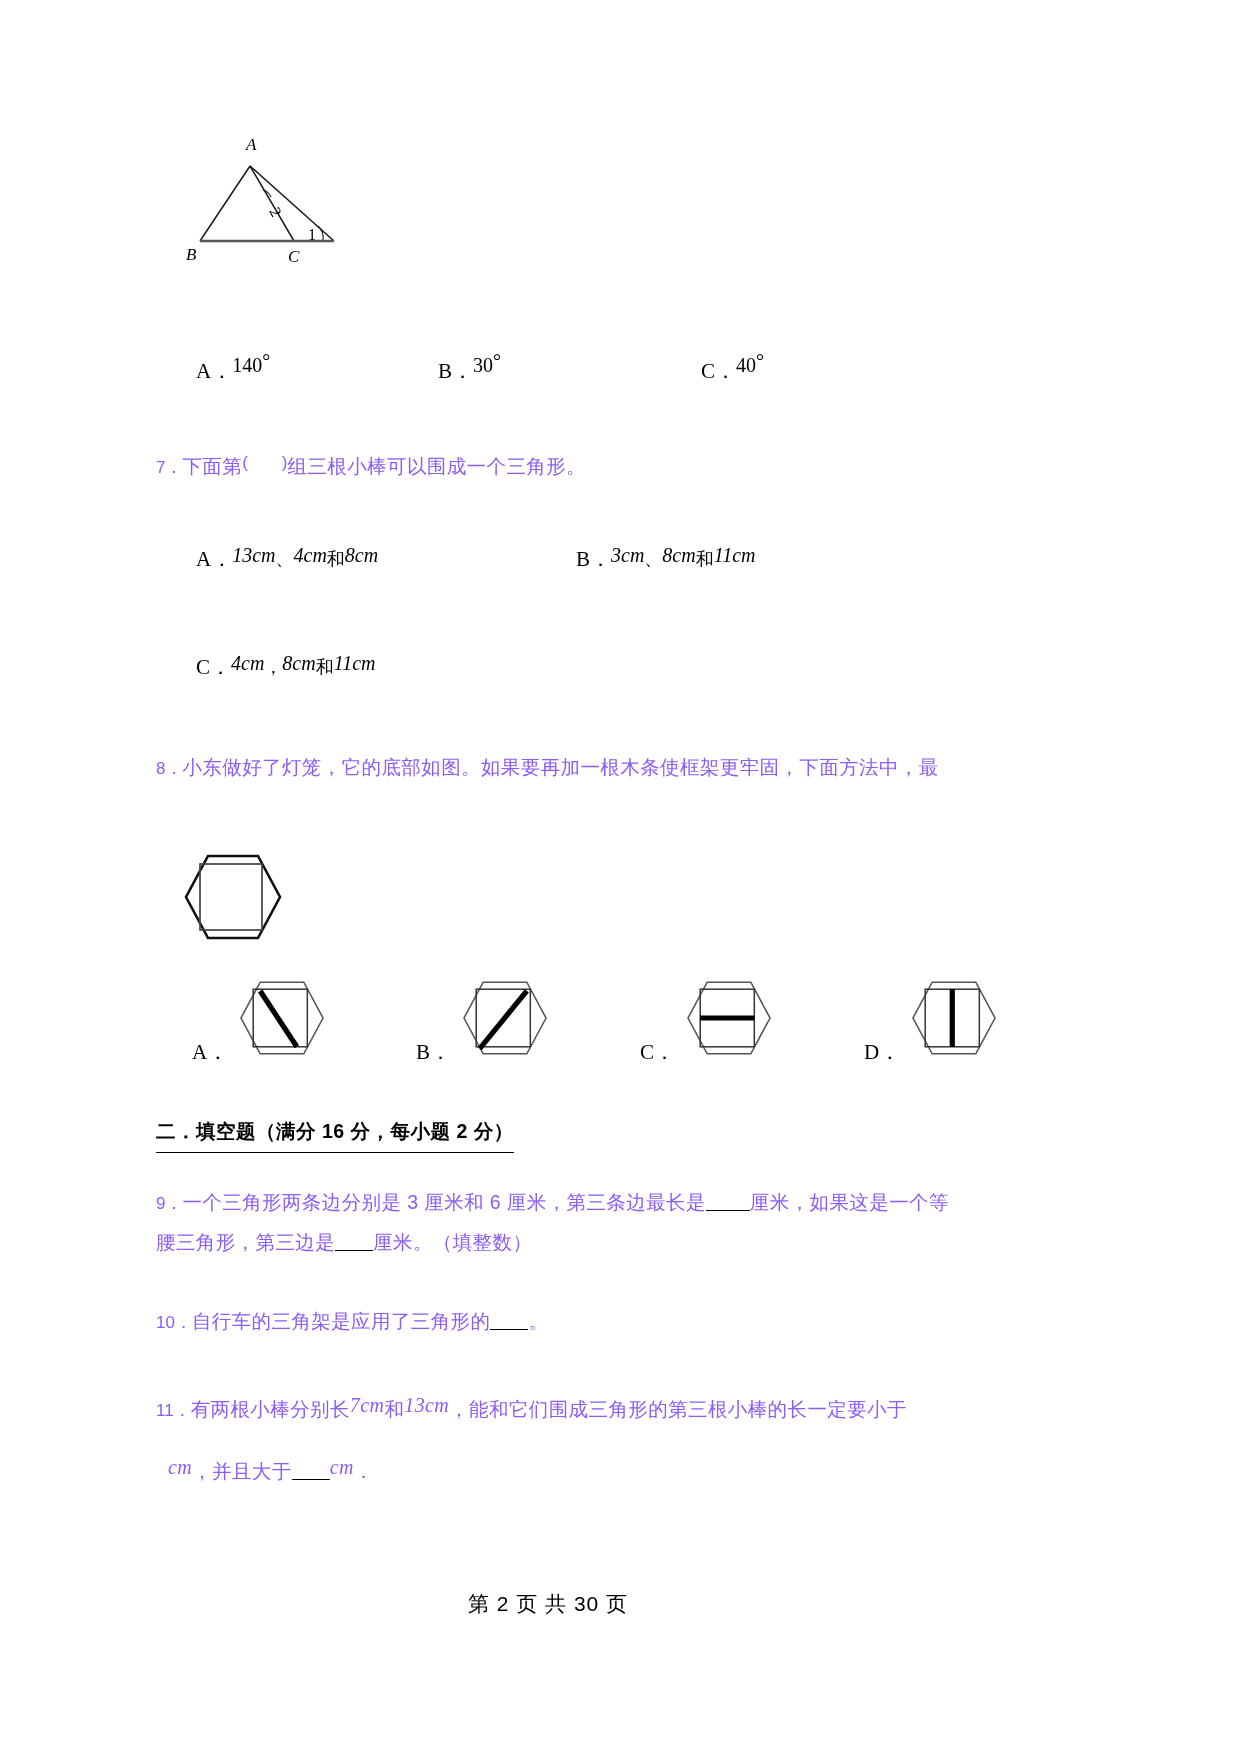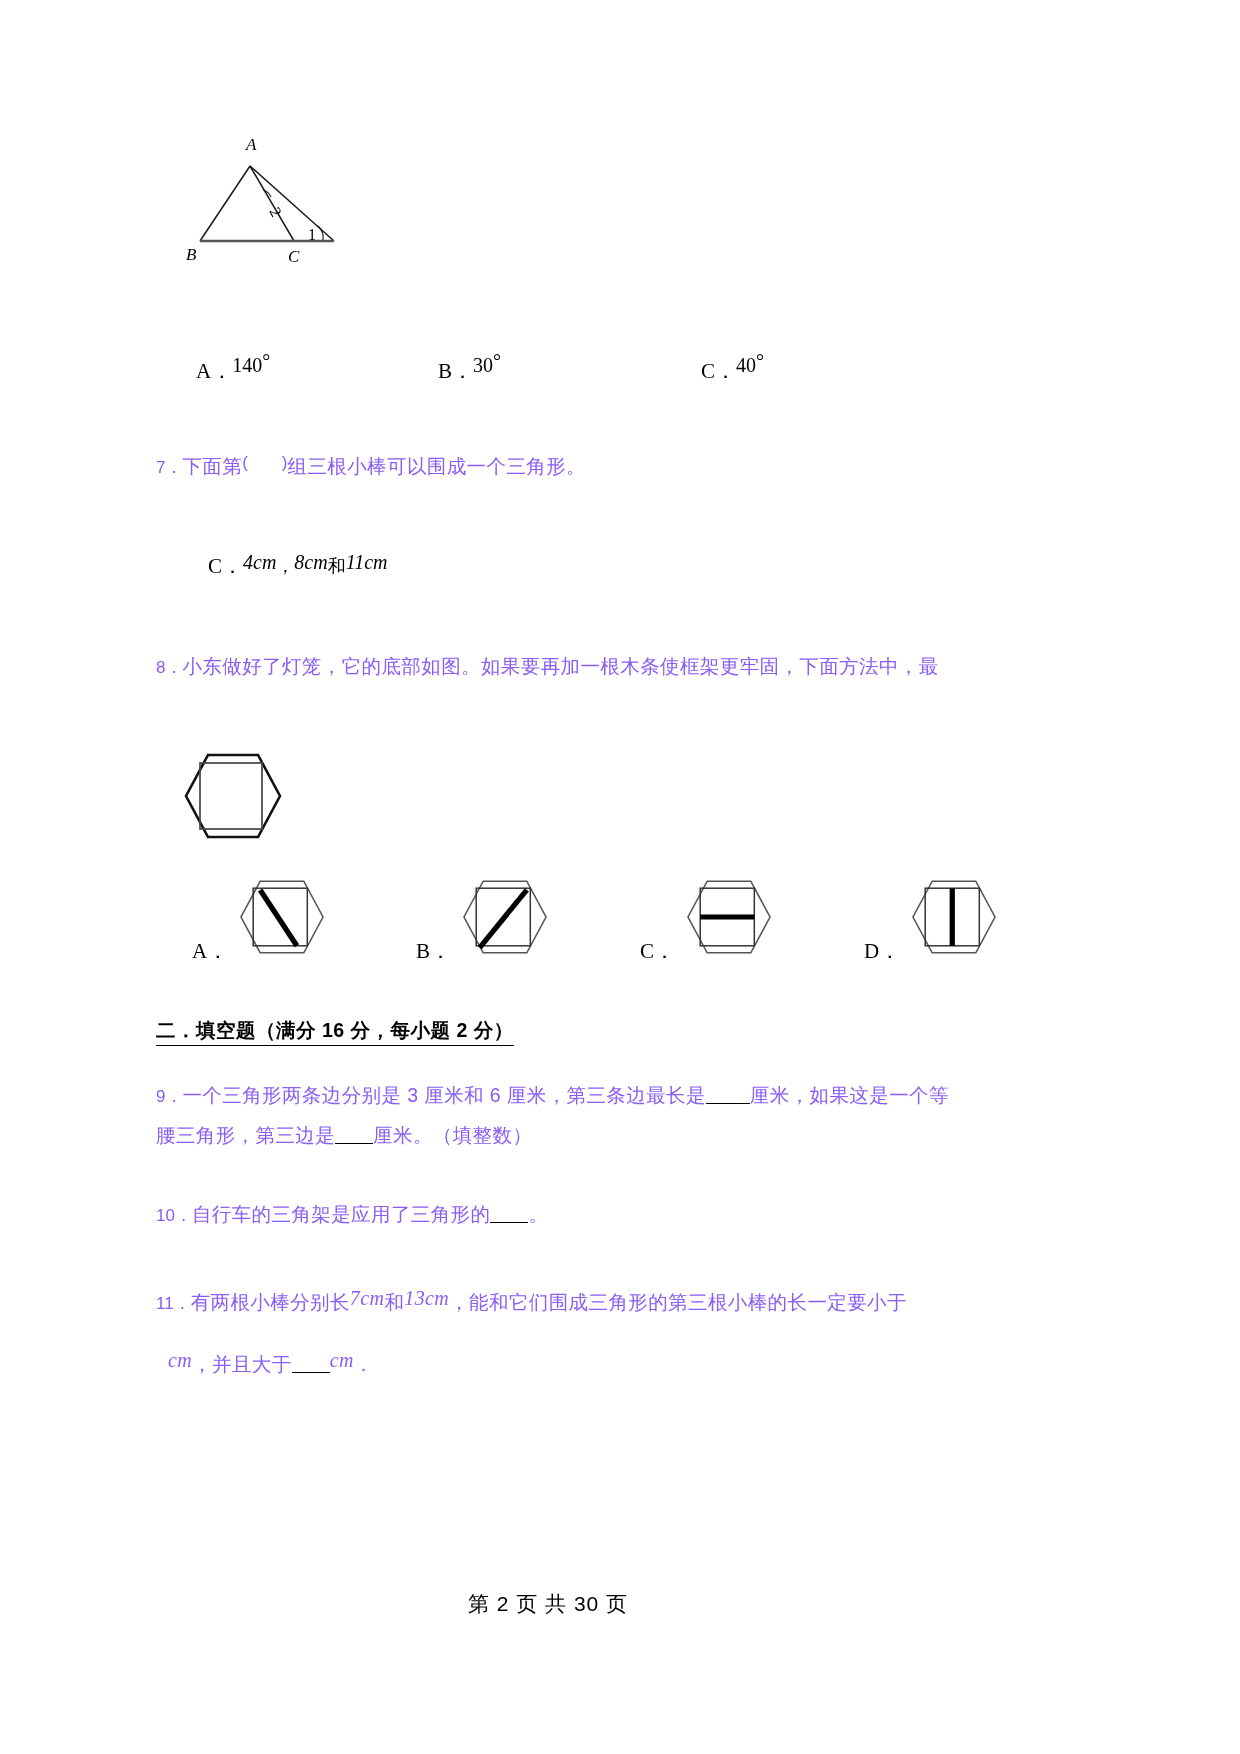--- a/index.html
+++ b/index.html
@@ -98,21 +98,21 @@
     vertical-align: 1px;
   }
 
   
   .sect {
     font-size: 19.5px;
     font-weight: bold;
     letter-spacing: 0.5px;
     border-bottom: 1.5px solid #000;
     display: inline-block;
-    padding-bottom: 1px;
+    padding-bottom: 7px;
   }
 
   
   .hex-main {
     position: absolute;
     left: 10px;
     top: 0;
   }
   .choice-figs {
     position: relative;
@@ -179,23 +179,31 @@
       </div>
       <div class="opt" style="left:533px;">
         <span class="lab">C．</span><span class="val up" style="font-style:normal;">40</span><span class="deg">°</span>
       </div>
     </div>
 
     <div class="qtext" style="margin-top:45px;margin-left:-12px;">
       <span class="qnum">7．</span><span>下面第</span><span class="paren">(<span class="gap"></span>)</span><span>组三根小棒可以围成一个三角形。</span>
     </div>
 
+    <div class="opt-row" style="margin-top:55px;height:46px;">
+      <div class="opt" style="left:28px;">
+        <span class="lab">A．</span><span class="val">13cm</span><span class="cjk">、</span><span class="val">4cm</span><span class="cjk">和</span><span class="val">8cm</span>
+      </div>
+      <div class="opt" style="left:408px;">
+        <span class="lab">B．</span><span class="val">3cm</span><span class="cjk">、</span><span class="val">8cm</span><span class="cjk">和</span><span class="val">11cm</span>
+      </div>
+    </div>
 
     <div class="opt-row" style="margin-top:62px;height:46px;">
-      <div class="opt" style="left:40px;">
+      <div class="opt" style="left:28px;">
         <span class="lab">C．</span><span class="val">4cm</span><span class="cjk">，</span><span class="val">8cm</span><span class="cjk">和</span><span class="val">11cm</span>
       </div>
     </div>
 
     <div class="qtext" style="margin-top:48px;margin-left:-12px;">
       <span class="qnum">8．</span><span>小东做好了灯笼，它的底部如图。如果要再加一根木条使框架更牢固，下面方法中，最</span>
     </div>
 
     <div style="position:relative;height:120px;margin-top:52px;">
       <div class="hex-main">

